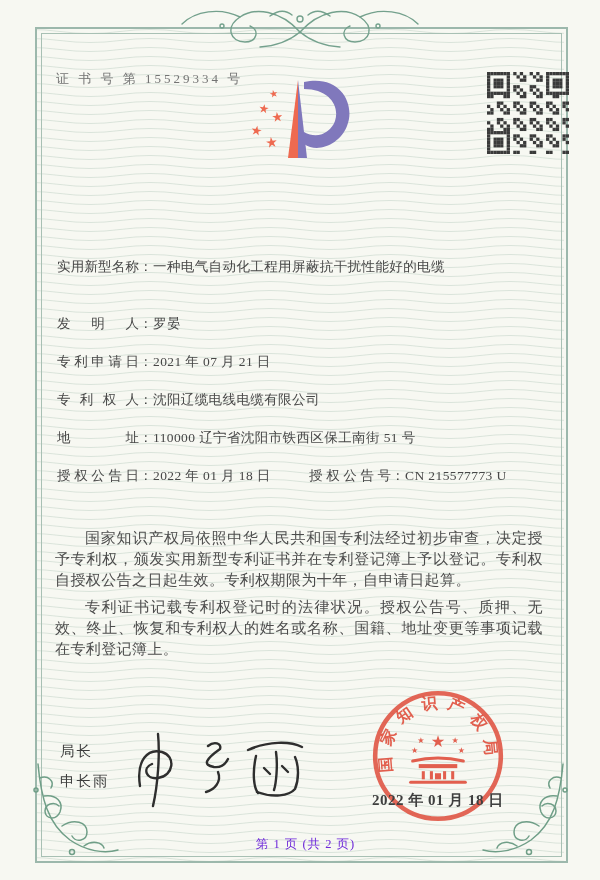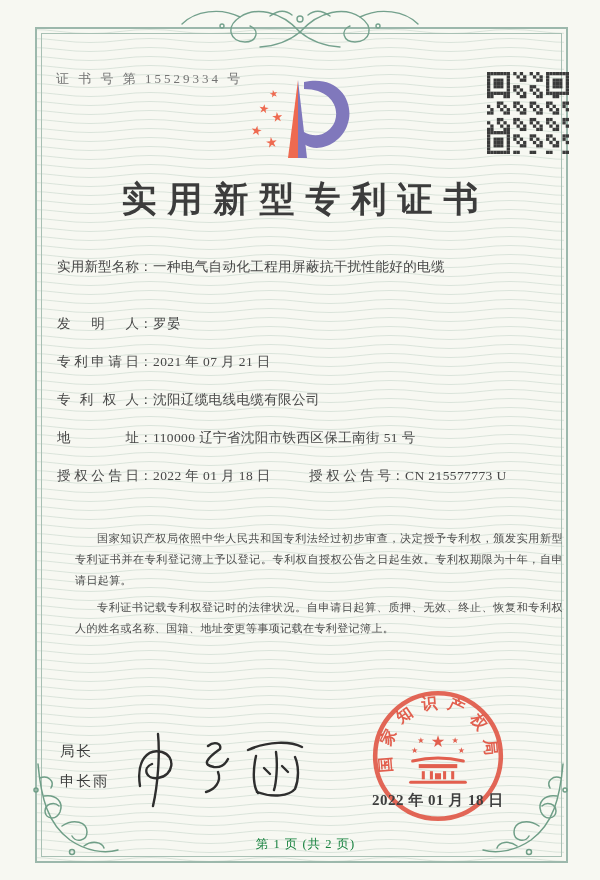--- a/index.html
+++ b/index.html
@@ -40,39 +40,39 @@
   .flabel{
     display:inline-block;width:82px;vertical-align:top;
     text-align:justify;text-align-last:justify;
   }
   .fcolon{display:inline-block;width:14px;}
   .fvalue{letter-spacing:0.4px;}
   .grant-row{display:flex;}
   .grant-cell1{width:252px;}
 
   .paras{
-    position:absolute;left:75px;top:528px;width:488px;
-    font-size:11px;line-height:21px;color:#4c4c4c;letter-spacing:0.4px;
+    position:absolute;left:55px;top:528px;width:488px;
+    font-size:15px;line-height:21px;color:#4c4c4c;letter-spacing:0.4px;
     text-align:justify;
   }
   .paras p{margin:0 0 6px 0;text-indent:2em;}
 
   .sig-block{position:absolute;left:60px;top:742px;font-size:14.5px;color:#3d3d3d;letter-spacing:2px;}
   .sig-block div{margin-bottom:11px;}
   .sig-hand{position:absolute;left:122px;top:726px;}
 
   .seal{position:absolute;left:362px;top:680px;}
   .seal-date{
     position:absolute;left:372px;top:791px;width:150px;
     font-size:15px;font-weight:700;color:#3f3f3f;letter-spacing:0.5px;
   }
 
   .footer{
     position:absolute;left:0;right:0;top:836px;
-    text-align:center;font-size:12.5px;color:#15803d;letter-spacing:1px;padding-left:11px;
+    text-align:center;font-size:12.5px;color:#6d28d9;letter-spacing:1px;padding-left:11px;
   }
 </style>
 </head>
 <body>
 
 <div class="page">
 
   <svg class="guilloche" width="600" height="880">
     <defs>
       <pattern id="wav" width="120" height="9" patternUnits="userSpaceOnUse">
@@ -385,21 +385,20 @@
       <rect x="25.60" y="76.80" width="3.20" height="3.20" fill="#3a3a3a"></rect>
       <rect x="28.80" y="76.80" width="3.20" height="3.20" fill="#3a3a3a"></rect>
       <rect x="41.60" y="76.80" width="3.20" height="3.20" fill="#3a3a3a"></rect>
       <rect x="44.80" y="76.80" width="3.20" height="3.20" fill="#3a3a3a"></rect>
       <rect x="57.60" y="76.80" width="3.20" height="3.20" fill="#3a3a3a"></rect>
       <rect x="60.80" y="76.80" width="3.20" height="3.20" fill="#3a3a3a"></rect>
       <rect x="73.60" y="76.80" width="3.20" height="3.20" fill="#3a3a3a"></rect>
       <rect x="76.80" y="76.80" width="3.20" height="3.20" fill="#3a3a3a"></rect>
     </svg>
 
-  <div class="title">实用新型专利证书</div>
 
   <div class="fields">
     <div class="field first">
       <span class="flabel">实用新型名称</span><span class="fcolon">：</span><span class="fvalue">一种电气自动化工程用屏蔽抗干扰性能好的电缆</span>
     </div>
     <div class="field">
       <span class="flabel">发 明 人</span><span class="fcolon">：</span><span class="fvalue">罗晏</span>
     </div>
     <div class="field">
       <span class="flabel">专利申请日</span><span class="fcolon">：</span><span class="fvalue">2021 年 07 月 21 日</span>
@@ -415,21 +414,21 @@
         <span class="flabel">授权公告日</span><span class="fcolon">：</span><span class="fvalue">2022 年 01 月 18 日</span>
       </span>
       <span>
         <span class="flabel">授权公告号</span><span class="fcolon">：</span><span class="fvalue">CN 215577773 U</span>
       </span>
     </div>
   </div>
 
   <div class="paras">
     <p>国家知识产权局依照中华人民共和国专利法经过初步审查，决定授予专利权，颁发实用新型专利证书并在专利登记簿上予以登记。专利权自授权公告之日起生效。专利权期限为十年，自申请日起算。</p>
-    <p>专利证书记载专利权登记时的法律状况。自申请日起算、质押、无效、终止、恢复和专利权人的姓名或名称、国籍、地址变更等事项记载在专利登记簿上。</p>
+    <p>专利证书记载专利权登记时的法律状况。授权公告号、质押、无效、终止、恢复和专利权人的姓名或名称、国籍、地址变更等事项记载在专利登记簿上。</p>
   </div>
 
   <div class="sig-block">
     <div>局长</div>
     <div>申长雨</div>
   </div>
 
   <svg class="sig-hand" width="195" height="85" viewBox="0 0 195 85">
     <g stroke="#2e2e2e" fill="none" stroke-width="2.4" stroke-linecap="round">
       <path d="M18,60 C14,34 26,22 40,26 C54,30 52,50 36,52 C24,54 20,42 30,38"></path>

